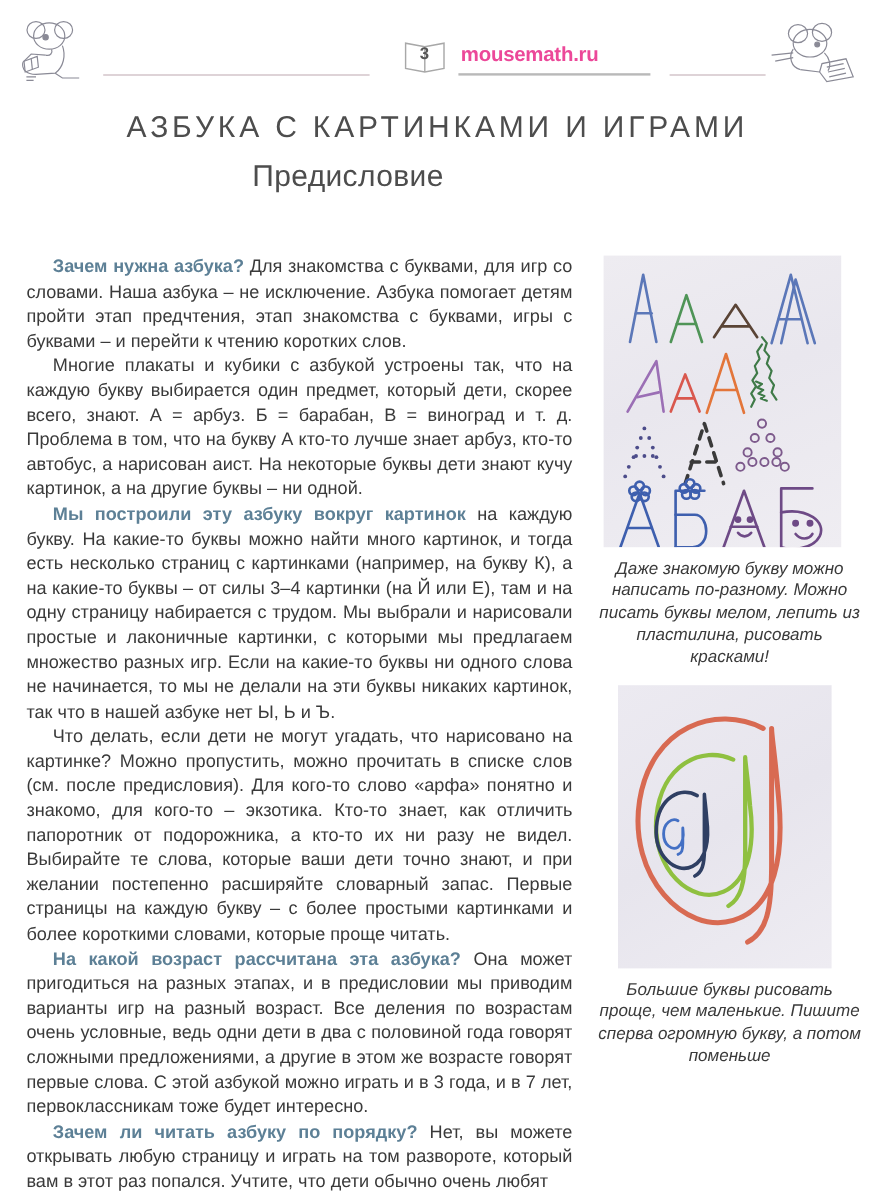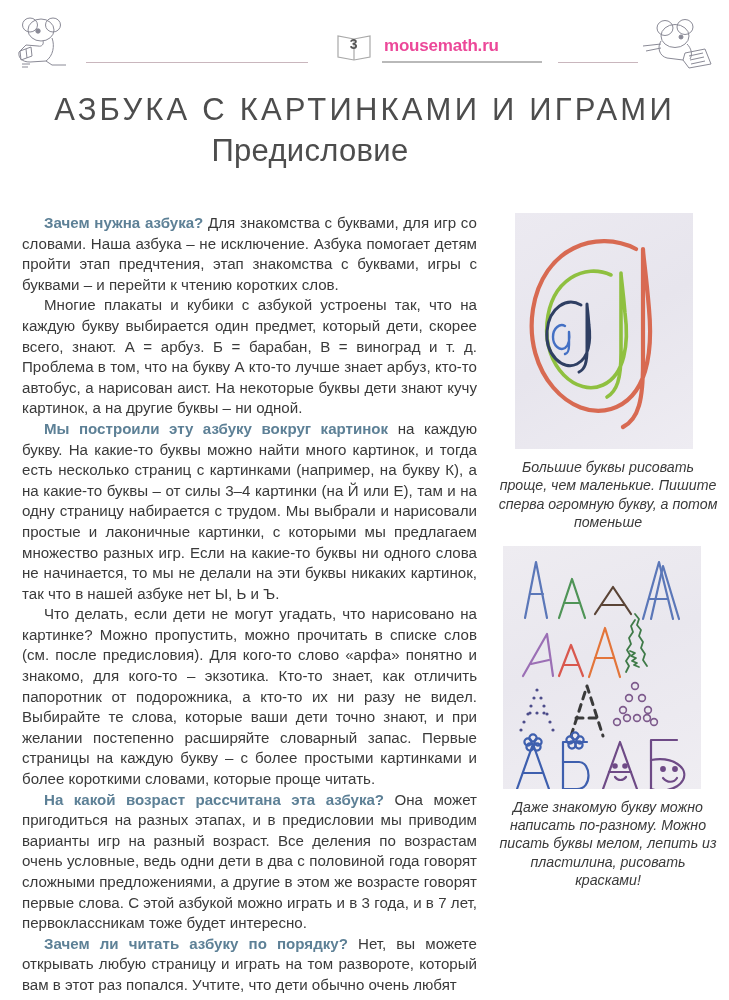--- a/index.html
+++ b/index.html
@@ -88,38 +88,37 @@
     background: #b9b9b9;
   }
 
   
   .doc-title {
     position: absolute;
     top: 92px;
     left: 0;
     width: 729px;
     text-align: center;
-    font-size: 31px;
+    font-size: 25px;
     font-weight: 400;
     letter-spacing: 3.2px;
     color: #4d4d4d;
     font-family: "Liberation Sans", sans-serif;
   }
   .doc-subtitle {
     position: absolute;
     top: 133px;
     left: 0;
     width: 580px;
     text-align: center;
-    font-size: 31px;
+    font-size: 25px;
     font-weight: 400;
     color: #4d4d4d;
     letter-spacing: .3px;
     font-family: "Liberation Sans", sans-serif;
-    padding-left: 20px;
   }
 
   
   .text-column {
     position: absolute;
     left: 22px;
     top: 213px;
     width: 455px;
   }
   .para {
@@ -241,43 +240,20 @@
     <span class="lead">На какой возраст рассчитана эта азбука?</span><span> Она может пригодиться на разных этапах, и в предисловии мы приводим варианты игр на разный возраст. Все деления по возрастам очень условные, ведь одни дети в два с половиной года говорят сложными предложениями, а другие в этом же возрасте говорят первые слова. С этой азбукой можно играть и в 3 года, и в 7 лет, первоклассникам тоже будет интересно.</span>
   </p>
   <p class="para">
     <span class="lead">Зачем ли читать азбуку по порядку?</span><span> Нет, вы можете открывать любую страницу и играть на том развороте, который вам в этот раз попался. Учтите, что дети обычно очень любят</span>
   </p>
 </div>
 
 <div class="figure-column">
 
   <figure class="figure">
-    <div class="photo photo-cursive">
-      <svg viewBox="0 0 178 236" fill="none" stroke-linecap="round" stroke-linejoin="round">
-
-        <path d="M121 36 C82 16, 28 34, 18 96 C8 160, 56 208, 96 196
-                 C132 185, 138 140, 134 96 C131 60, 128 42, 128 36
-                 L128 150 C128 186, 124 206, 108 214" stroke="#d86a52" stroke-width="4.2"></path>
-
-        <path d="M96 62 C70 50, 36 66, 32 110 C28 154, 62 184, 88 172
-                 C110 162, 114 130, 110 100 C108 76, 106 64, 106 60
-                 L106 140 C106 166, 102 178, 92 184" stroke="#8fc040" stroke-width="3.6"></path>
-
-        <path d="M66 92 C52 84, 34 94, 32 118 C30 142, 48 158, 62 151
-                 C74 145, 76 128, 74 112 C73 99, 72 93, 72 91
-                 L72 136 C72 150, 70 156, 64 159" stroke="#2f3f63" stroke-width="3"></path>
-
-        <path d="M50 113 C45 110, 38 115, 38 124 C38 133, 45 138, 50 135
-                 C54 132, 55 126, 54 119 L54 132 C54 138, 53 140, 50 141" stroke="#4470c4" stroke-width="2.4"></path>
-      </svg>
-    </div>
-    <figcaption class="caption">Большие буквы рисовать проще, чем маленькие. Пишите сперва огромную букву, а потом поменьше</figcaption>
-  </figure>
-
-  <figure class="figure">
     <div class="photo photo-a">
       <svg viewBox="0 0 198 243" fill="none" stroke-linecap="round" stroke-linejoin="round">
 
         <g stroke="#5b77b8" stroke-width="2.2">
           <path d="M22 72 L33 16 L44 72"></path>
             <path d="M27 48 L40 48"></path>
         </g>
         <g stroke="#4f9457" stroke-width="2.2">
           <path d="M56 72 L69 33 L82 72"></path>
             <path d="M61 57 L77 57"></path>
@@ -369,13 +345,36 @@
           <path d="M148 214 C170 210 186 222 180 234 C174 245 156 246 148 243"></path>
           <circle cx="160" cy="223" r="1.8" fill="#6e4a86"></circle>
           <circle cx="172" cy="223" r="1.8" fill="#6e4a86"></circle>
           <path d="M160 232 C164 237 171 237 174 232"></path>
         </g>
       </svg>
     </div>
     <figcaption class="caption">Даже знакомую букву можно написать по-разному. Можно писать буквы мелом, лепить из пластилина, рисовать красками!</figcaption>
   </figure>
 
+  <figure class="figure">
+    <div class="photo photo-cursive">
+      <svg viewBox="0 0 178 236" fill="none" stroke-linecap="round" stroke-linejoin="round">
+
+        <path d="M121 36 C82 16, 28 34, 18 96 C8 160, 56 208, 96 196
+                 C132 185, 138 140, 134 96 C131 60, 128 42, 128 36
+                 L128 150 C128 186, 124 206, 108 214" stroke="#d86a52" stroke-width="4.2"></path>
+
+        <path d="M96 62 C70 50, 36 66, 32 110 C28 154, 62 184, 88 172
+                 C110 162, 114 130, 110 100 C108 76, 106 64, 106 60
+                 L106 140 C106 166, 102 178, 92 184" stroke="#8fc040" stroke-width="3.6"></path>
+
+        <path d="M66 92 C52 84, 34 94, 32 118 C30 142, 48 158, 62 151
+                 C74 145, 76 128, 74 112 C73 99, 72 93, 72 91
+                 L72 136 C72 150, 70 156, 64 159" stroke="#2f3f63" stroke-width="3"></path>
+
+        <path d="M50 113 C45 110, 38 115, 38 124 C38 133, 45 138, 50 135
+                 C54 132, 55 126, 54 119 L54 132 C54 138, 53 140, 50 141" stroke="#4470c4" stroke-width="2.4"></path>
+      </svg>
+    </div>
+    <figcaption class="caption">Большие буквы рисовать проще, чем маленькие. Пишите сперва огромную букву, а потом поменьше</figcaption>
+  </figure>
+
 </div>
 
 </body></html>

